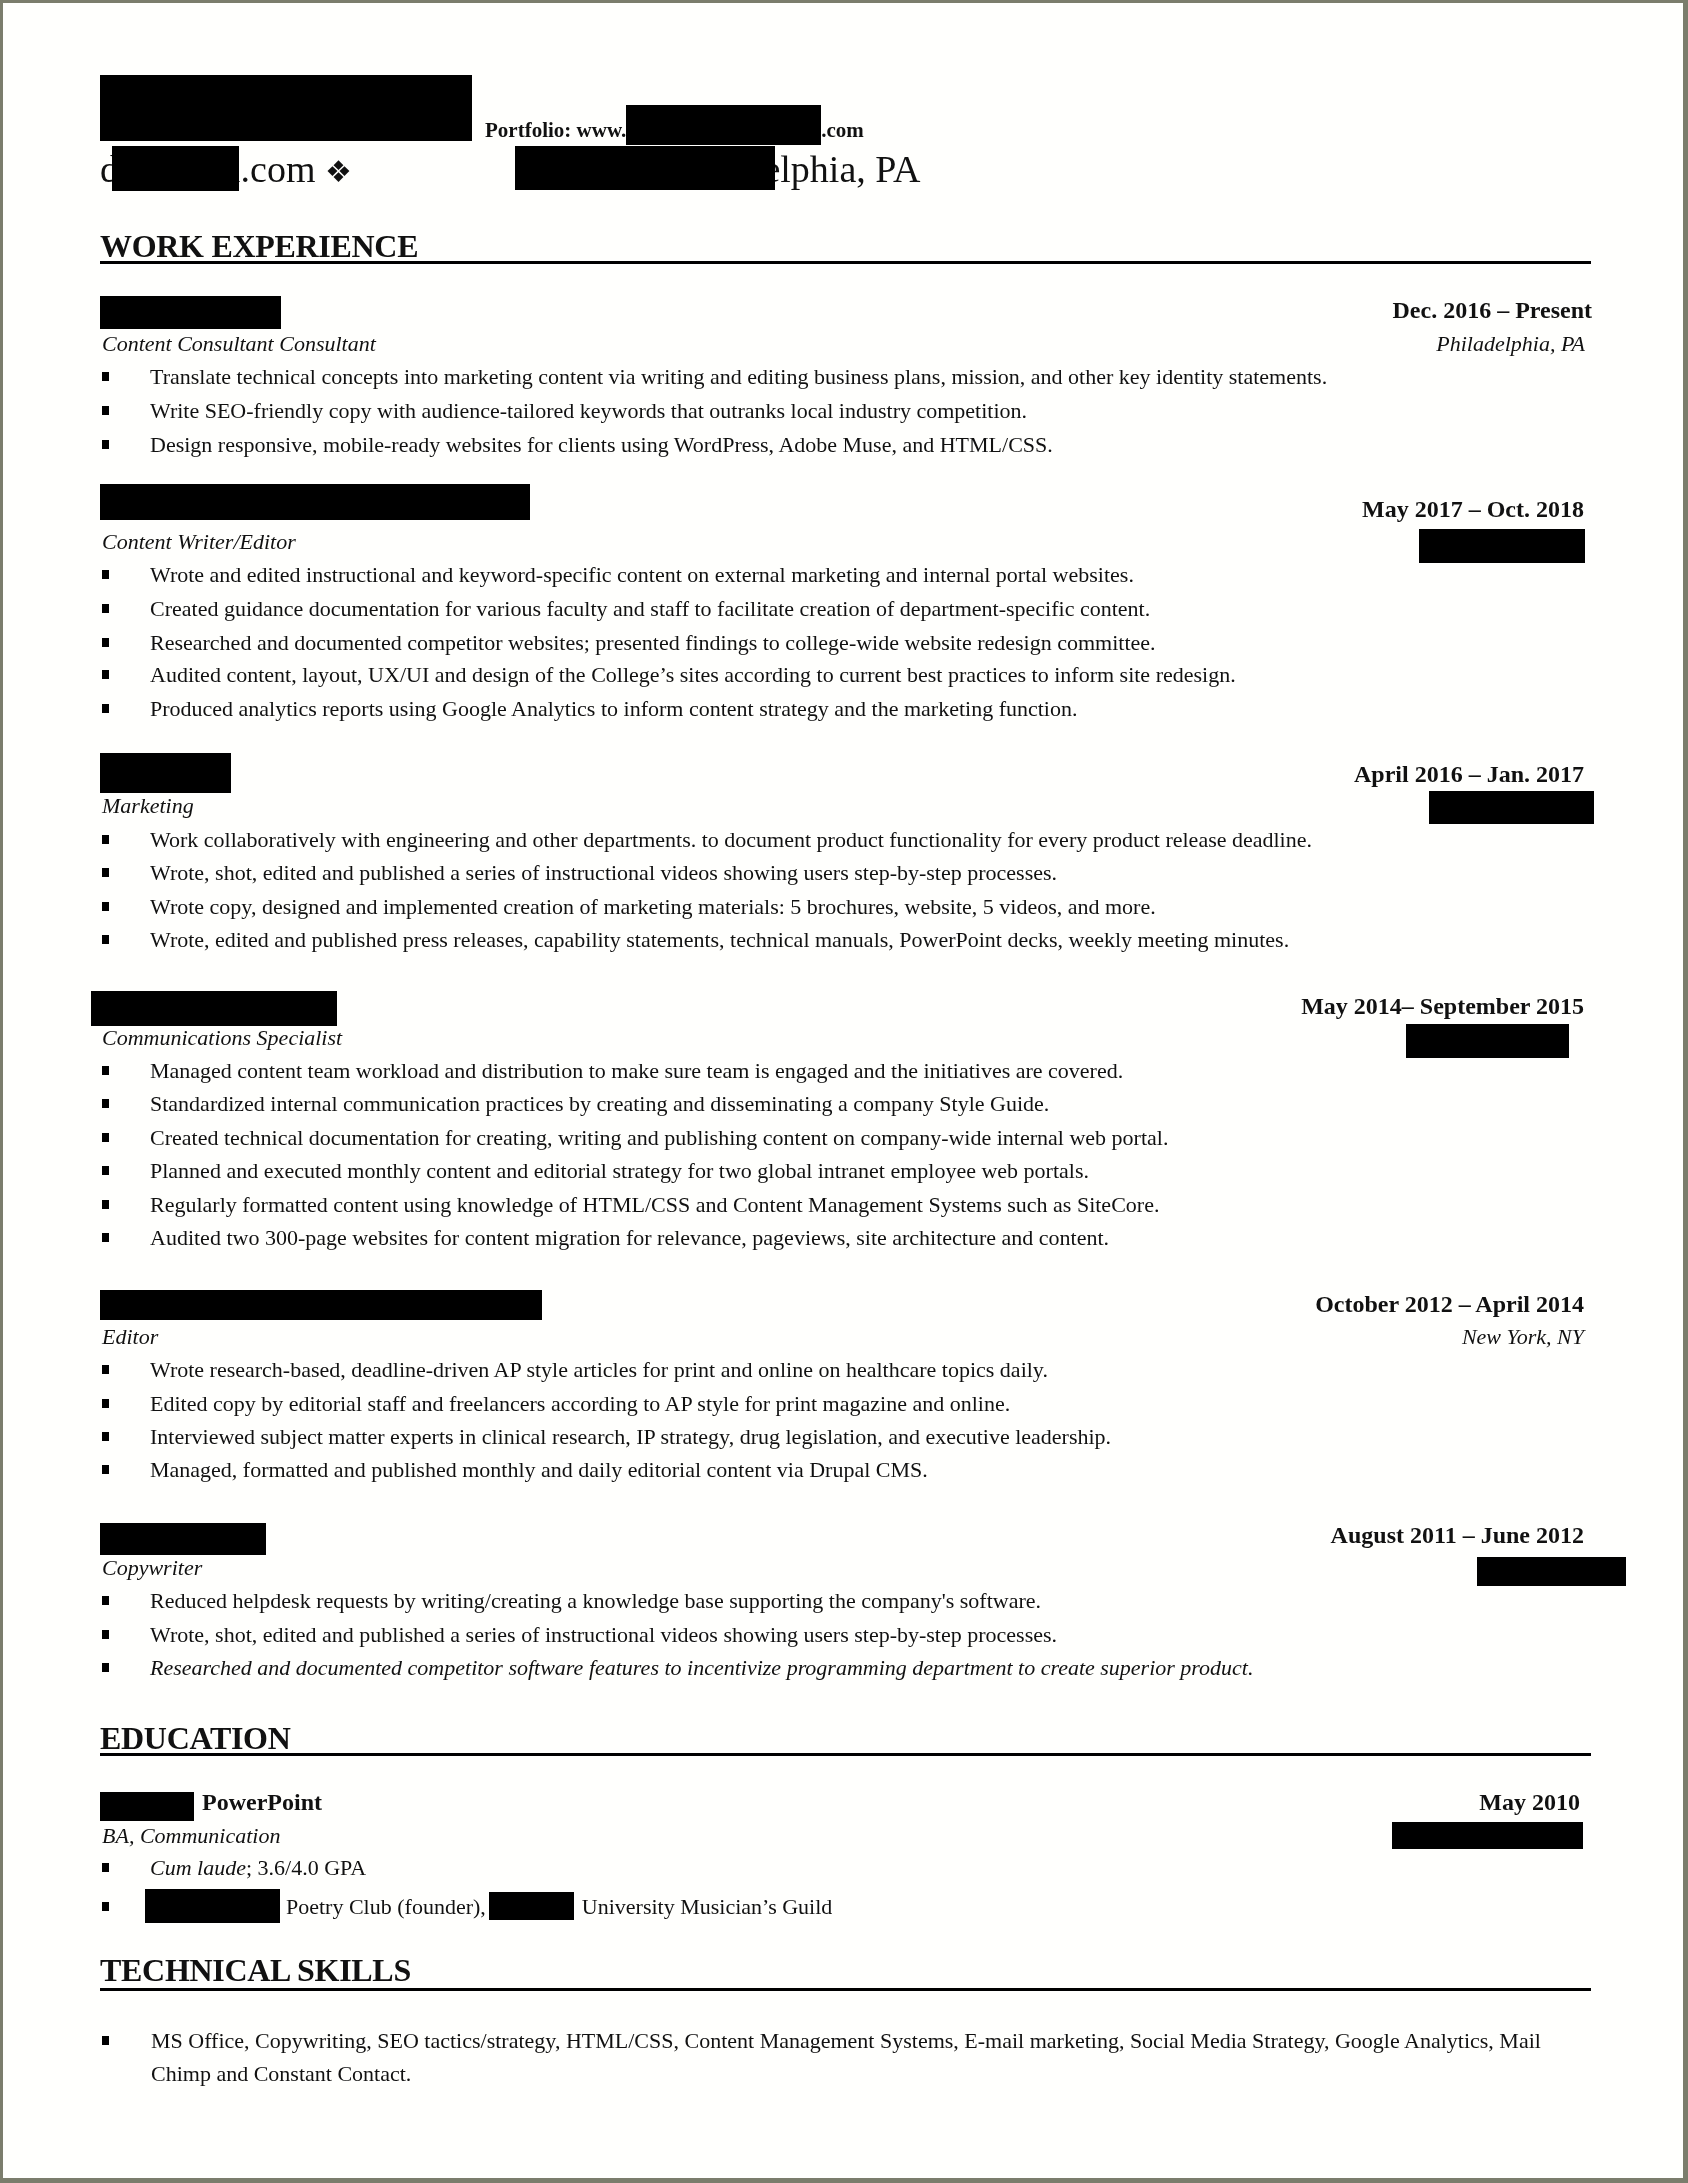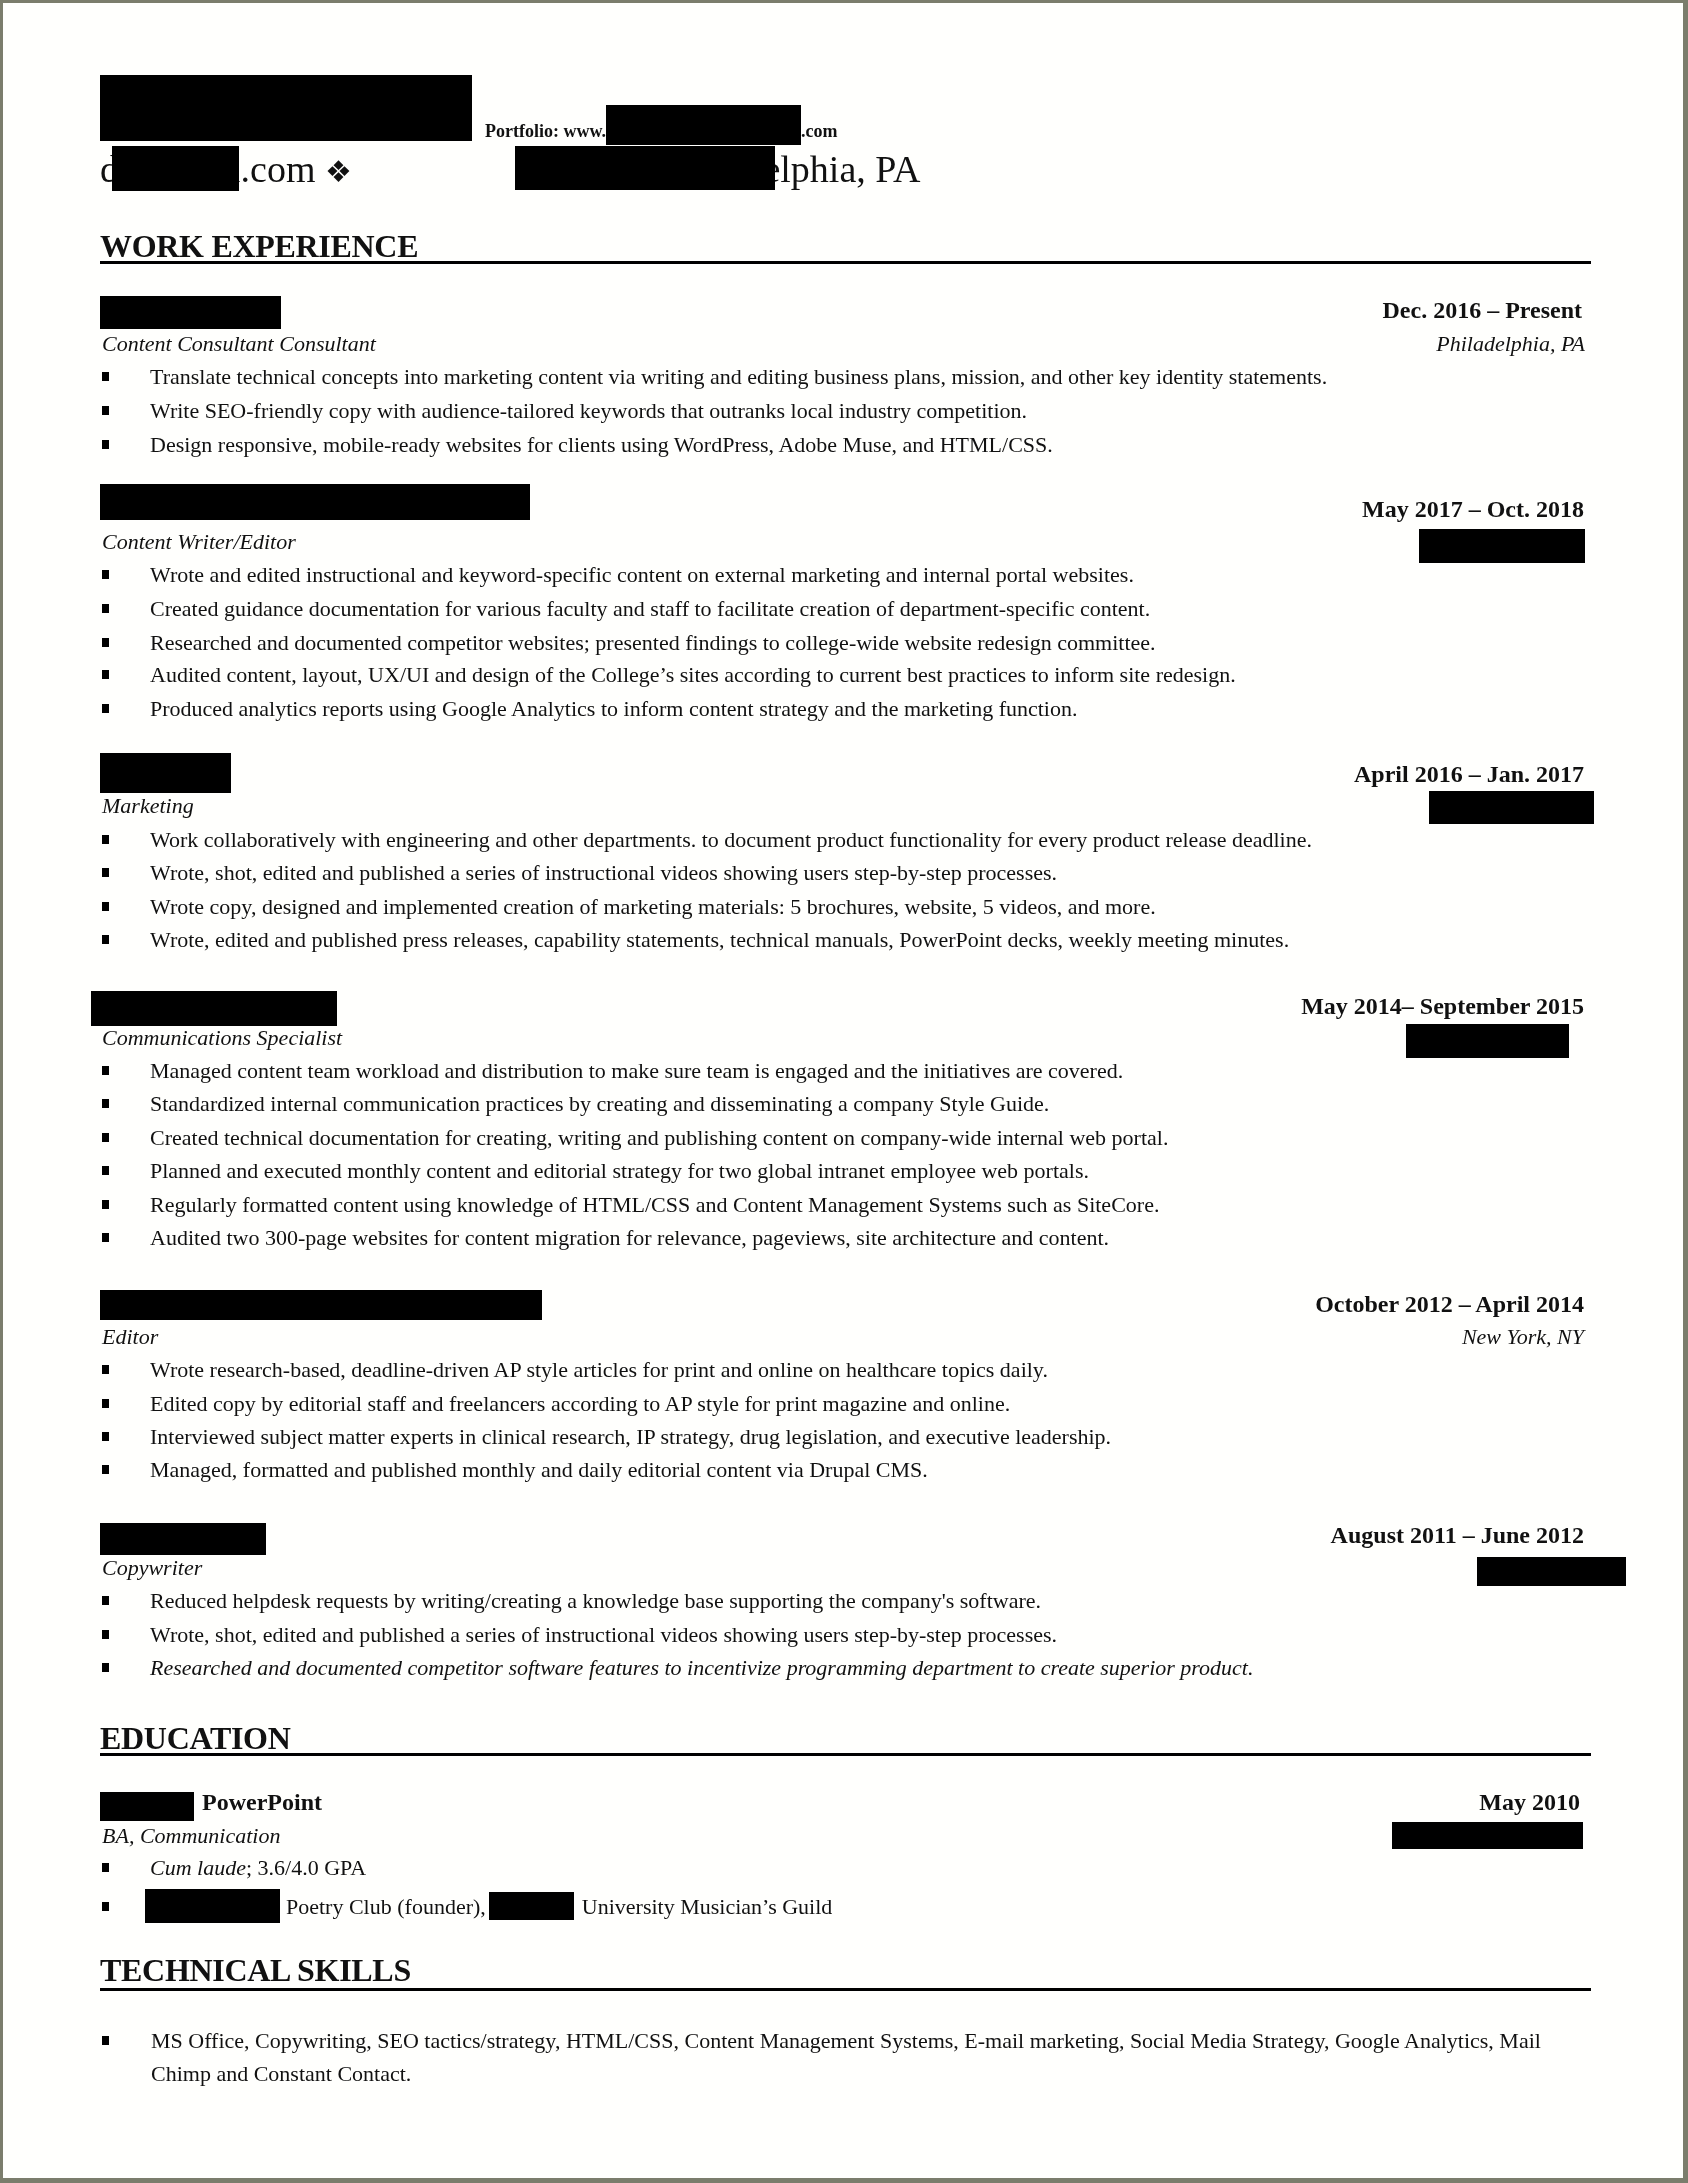--- a/index.html
+++ b/index.html
@@ -12,21 +12,21 @@
   .frame {
     position: absolute; left: 0; top: 0; width: 1689px; height: 2184px;
     box-sizing: border-box;
     border: 3px solid #7b7d6c;
     border-right-width: 6px;
     border-bottom-width: 6px;
     background: #fffffd;
   }
   .abs { position: absolute; white-space: nowrap; }
   .redact { position: absolute; background: #000; }
-  .portfolio { font-weight: bold; font-size: 18px; }
+  .portfolio { font-weight: bold; font-size: 21px; }
   .contact { font-size: 38px; }
   .diamond { font-size: 30px; }
   .section-head { font-weight: bold; font-size: 32px; letter-spacing: -0.3px; }
   .rule { position: absolute; left: 100px; width: 1491px; height: 3px; background: #000; }
   .date { font-weight: bold; font-size: 24px; text-align: right; }
   .italic { font-style: italic; font-size: 22px; }
   .loc { font-style: italic; font-size: 22px; text-align: right; }
   .bullet-row { position: absolute; left: 102px; white-space: nowrap; font-size: 22px; }
   .bullet-row .sq {
     display: inline-block; width: 7px; height: 9px; background: #000;
@@ -55,21 +55,21 @@
   <span class="diamond">❖</span>
   <span>Philadelphia, PA</span>
 </div>
 <div class="redact" style="left:112px;top:146px;width:127px;height:45px;"></div>
 <div class="redact" style="left:515px;top:146px;width:260px;height:44px;"></div>
 
 <div class="abs section-head" style="left:100px;top:228px;">WORK EXPERIENCE</div>
 <div class="rule" style="top:261px;"></div>
 
 <div class="redact" style="left:100px;top:296px;width:181px;height:33px;"></div>
-<div class="abs date" style="right:107px;top:297px;text-align:right;">Dec. 2016 – Present</div>
+<div class="abs date" style="right:97px;top:297px;text-align:right;">Dec. 2016 – Present</div>
 <div class="abs italic" style="left:102px;top:331px;">Content Consultant Consultant</div>
 <div class="abs loc" style="right:104px;top:331px;">Philadelphia, PA</div>
 <div class="bullet-row" style="top:364px;"><span class="sq"></span><span>Translate technical concepts into marketing content via writing and editing business plans, mission, and other key identity statements.</span></div>
 <div class="bullet-row" style="top:398px;"><span class="sq"></span><span>Write SEO-friendly copy with audience-tailored keywords that outranks local industry competition.</span></div>
 <div class="bullet-row" style="top:432px;"><span class="sq"></span><span>Design responsive, mobile-ready websites for clients using WordPress, Adobe Muse, and HTML/CSS.</span></div>
 
 <div class="redact" style="left:100px;top:484px;width:430px;height:36px;"></div>
 <div class="abs date" style="right:105px;top:496px;">May 2017 – Oct. 2018</div>
 <div class="redact" style="left:1419px;top:529px;width:166px;height:34px;"></div>
 <div class="abs italic" style="left:102px;top:529px;">Content Writer/Editor</div>

